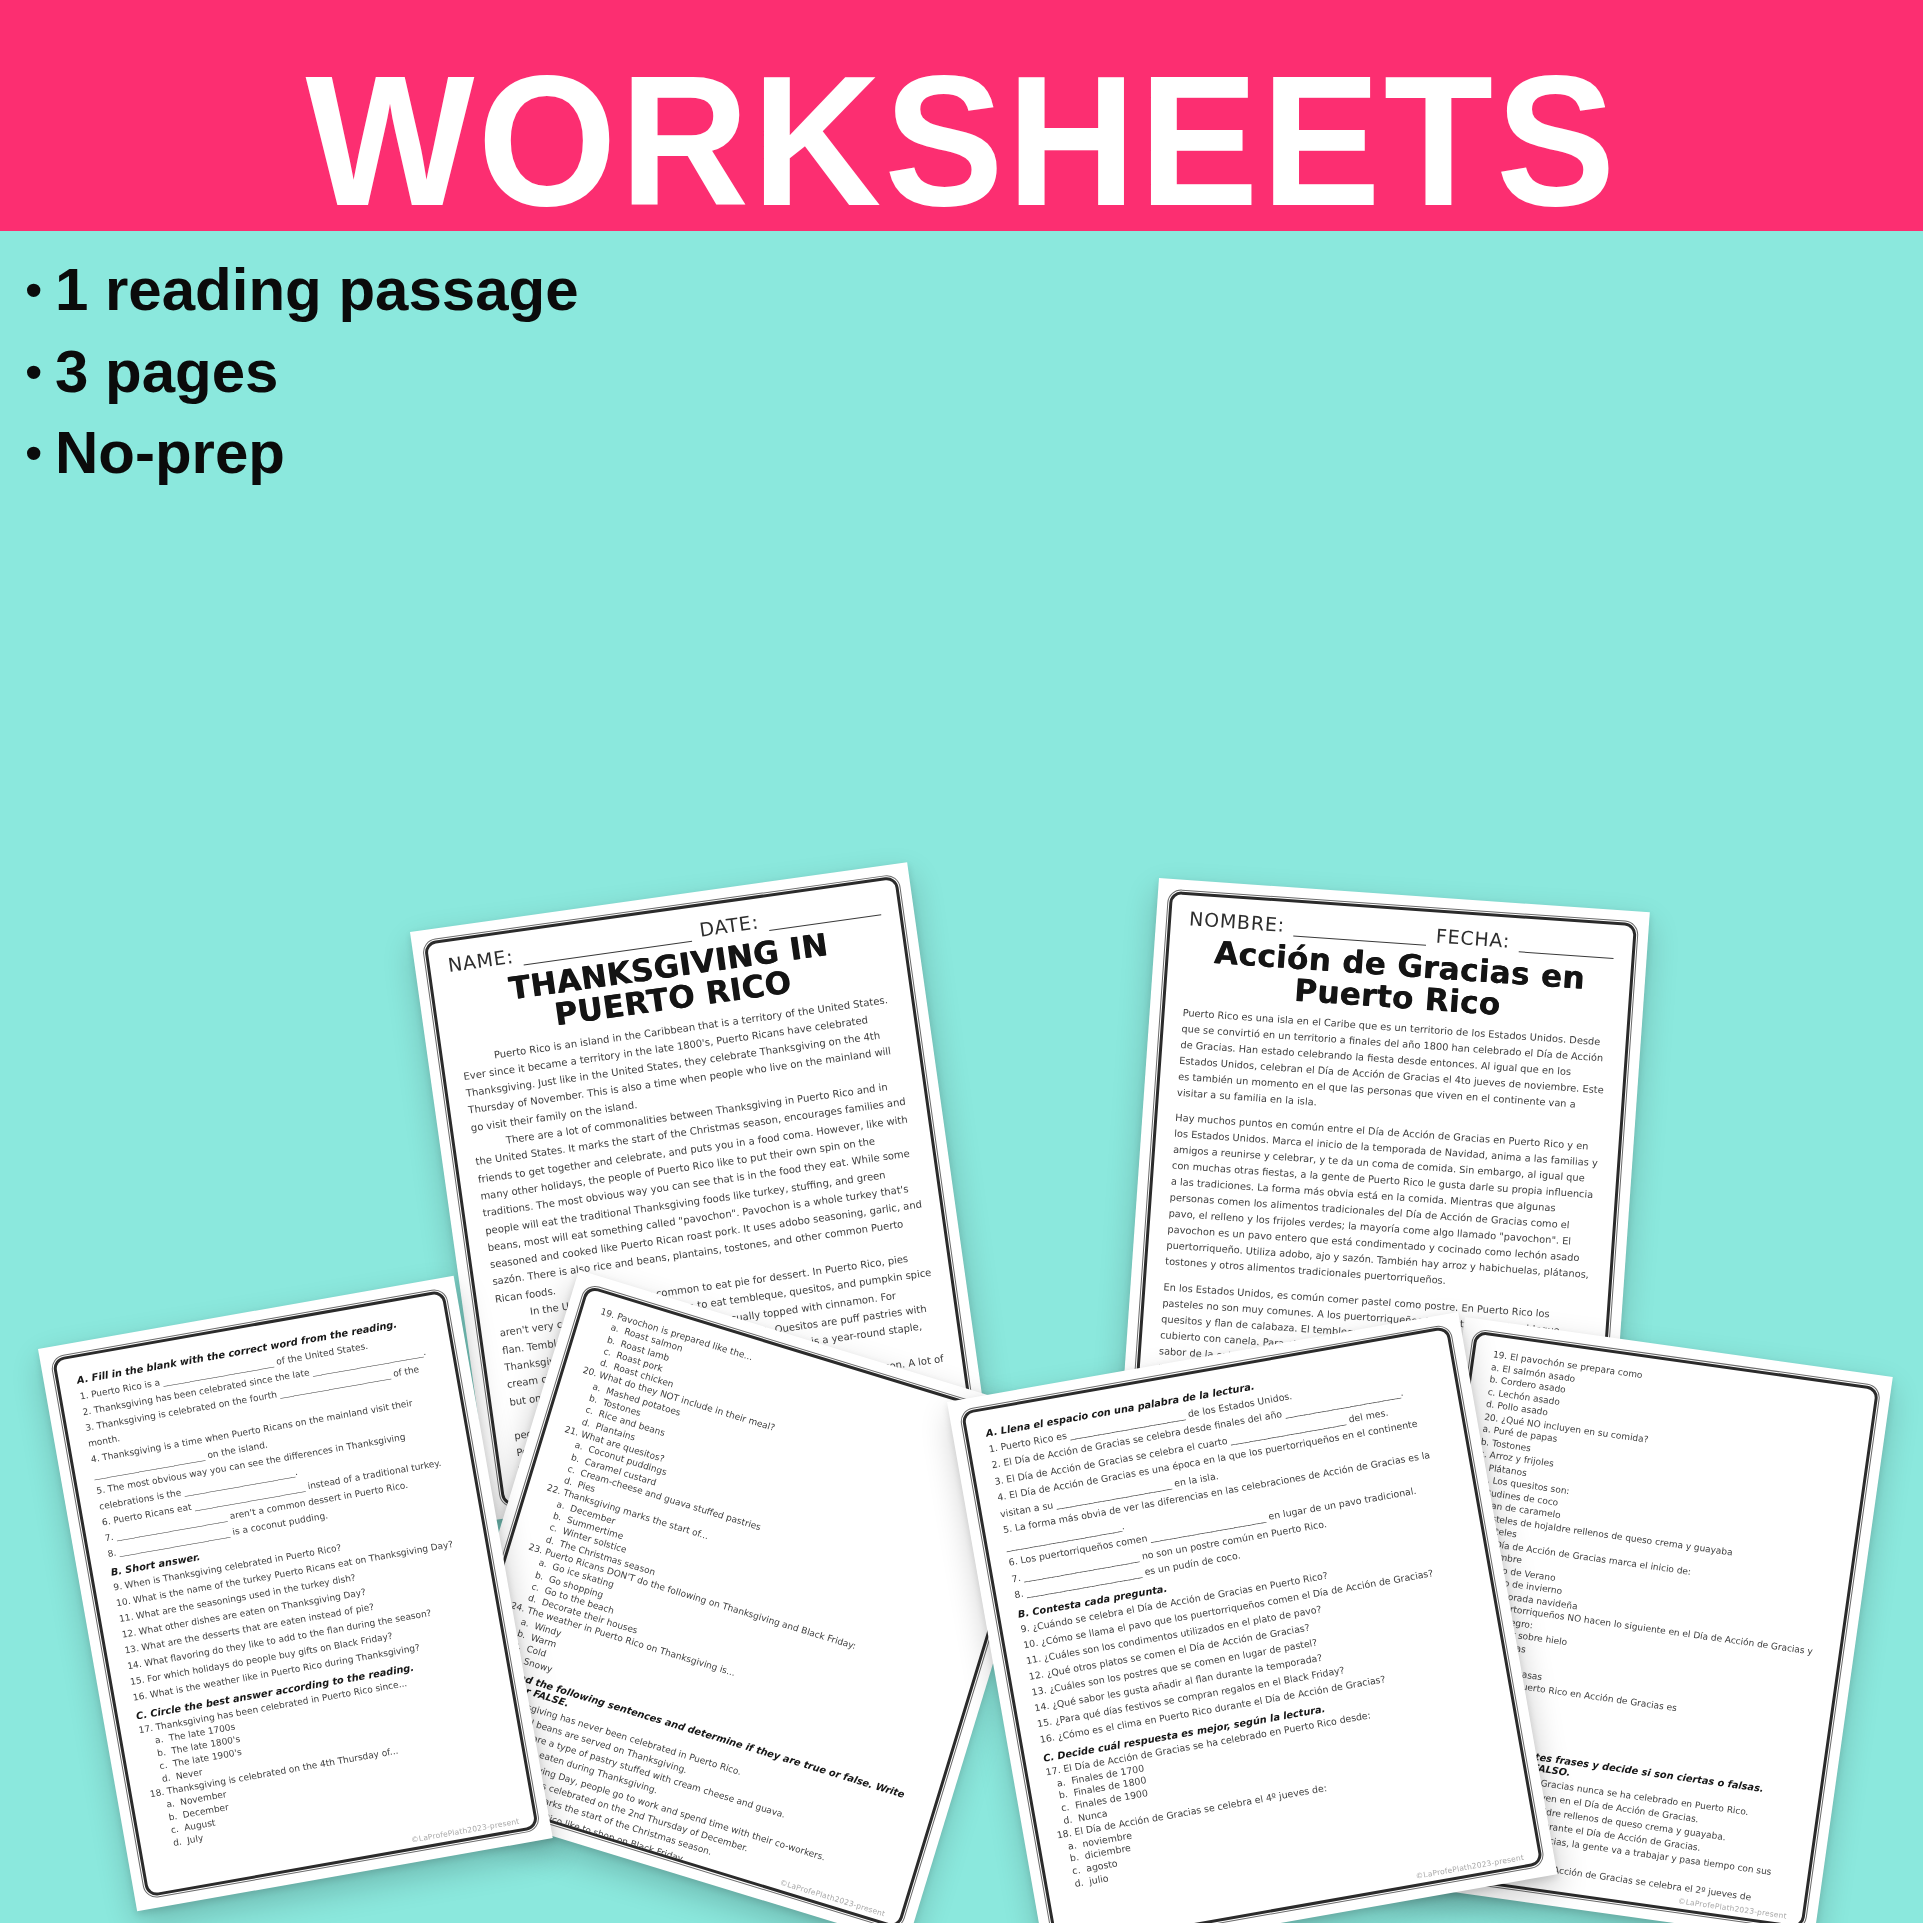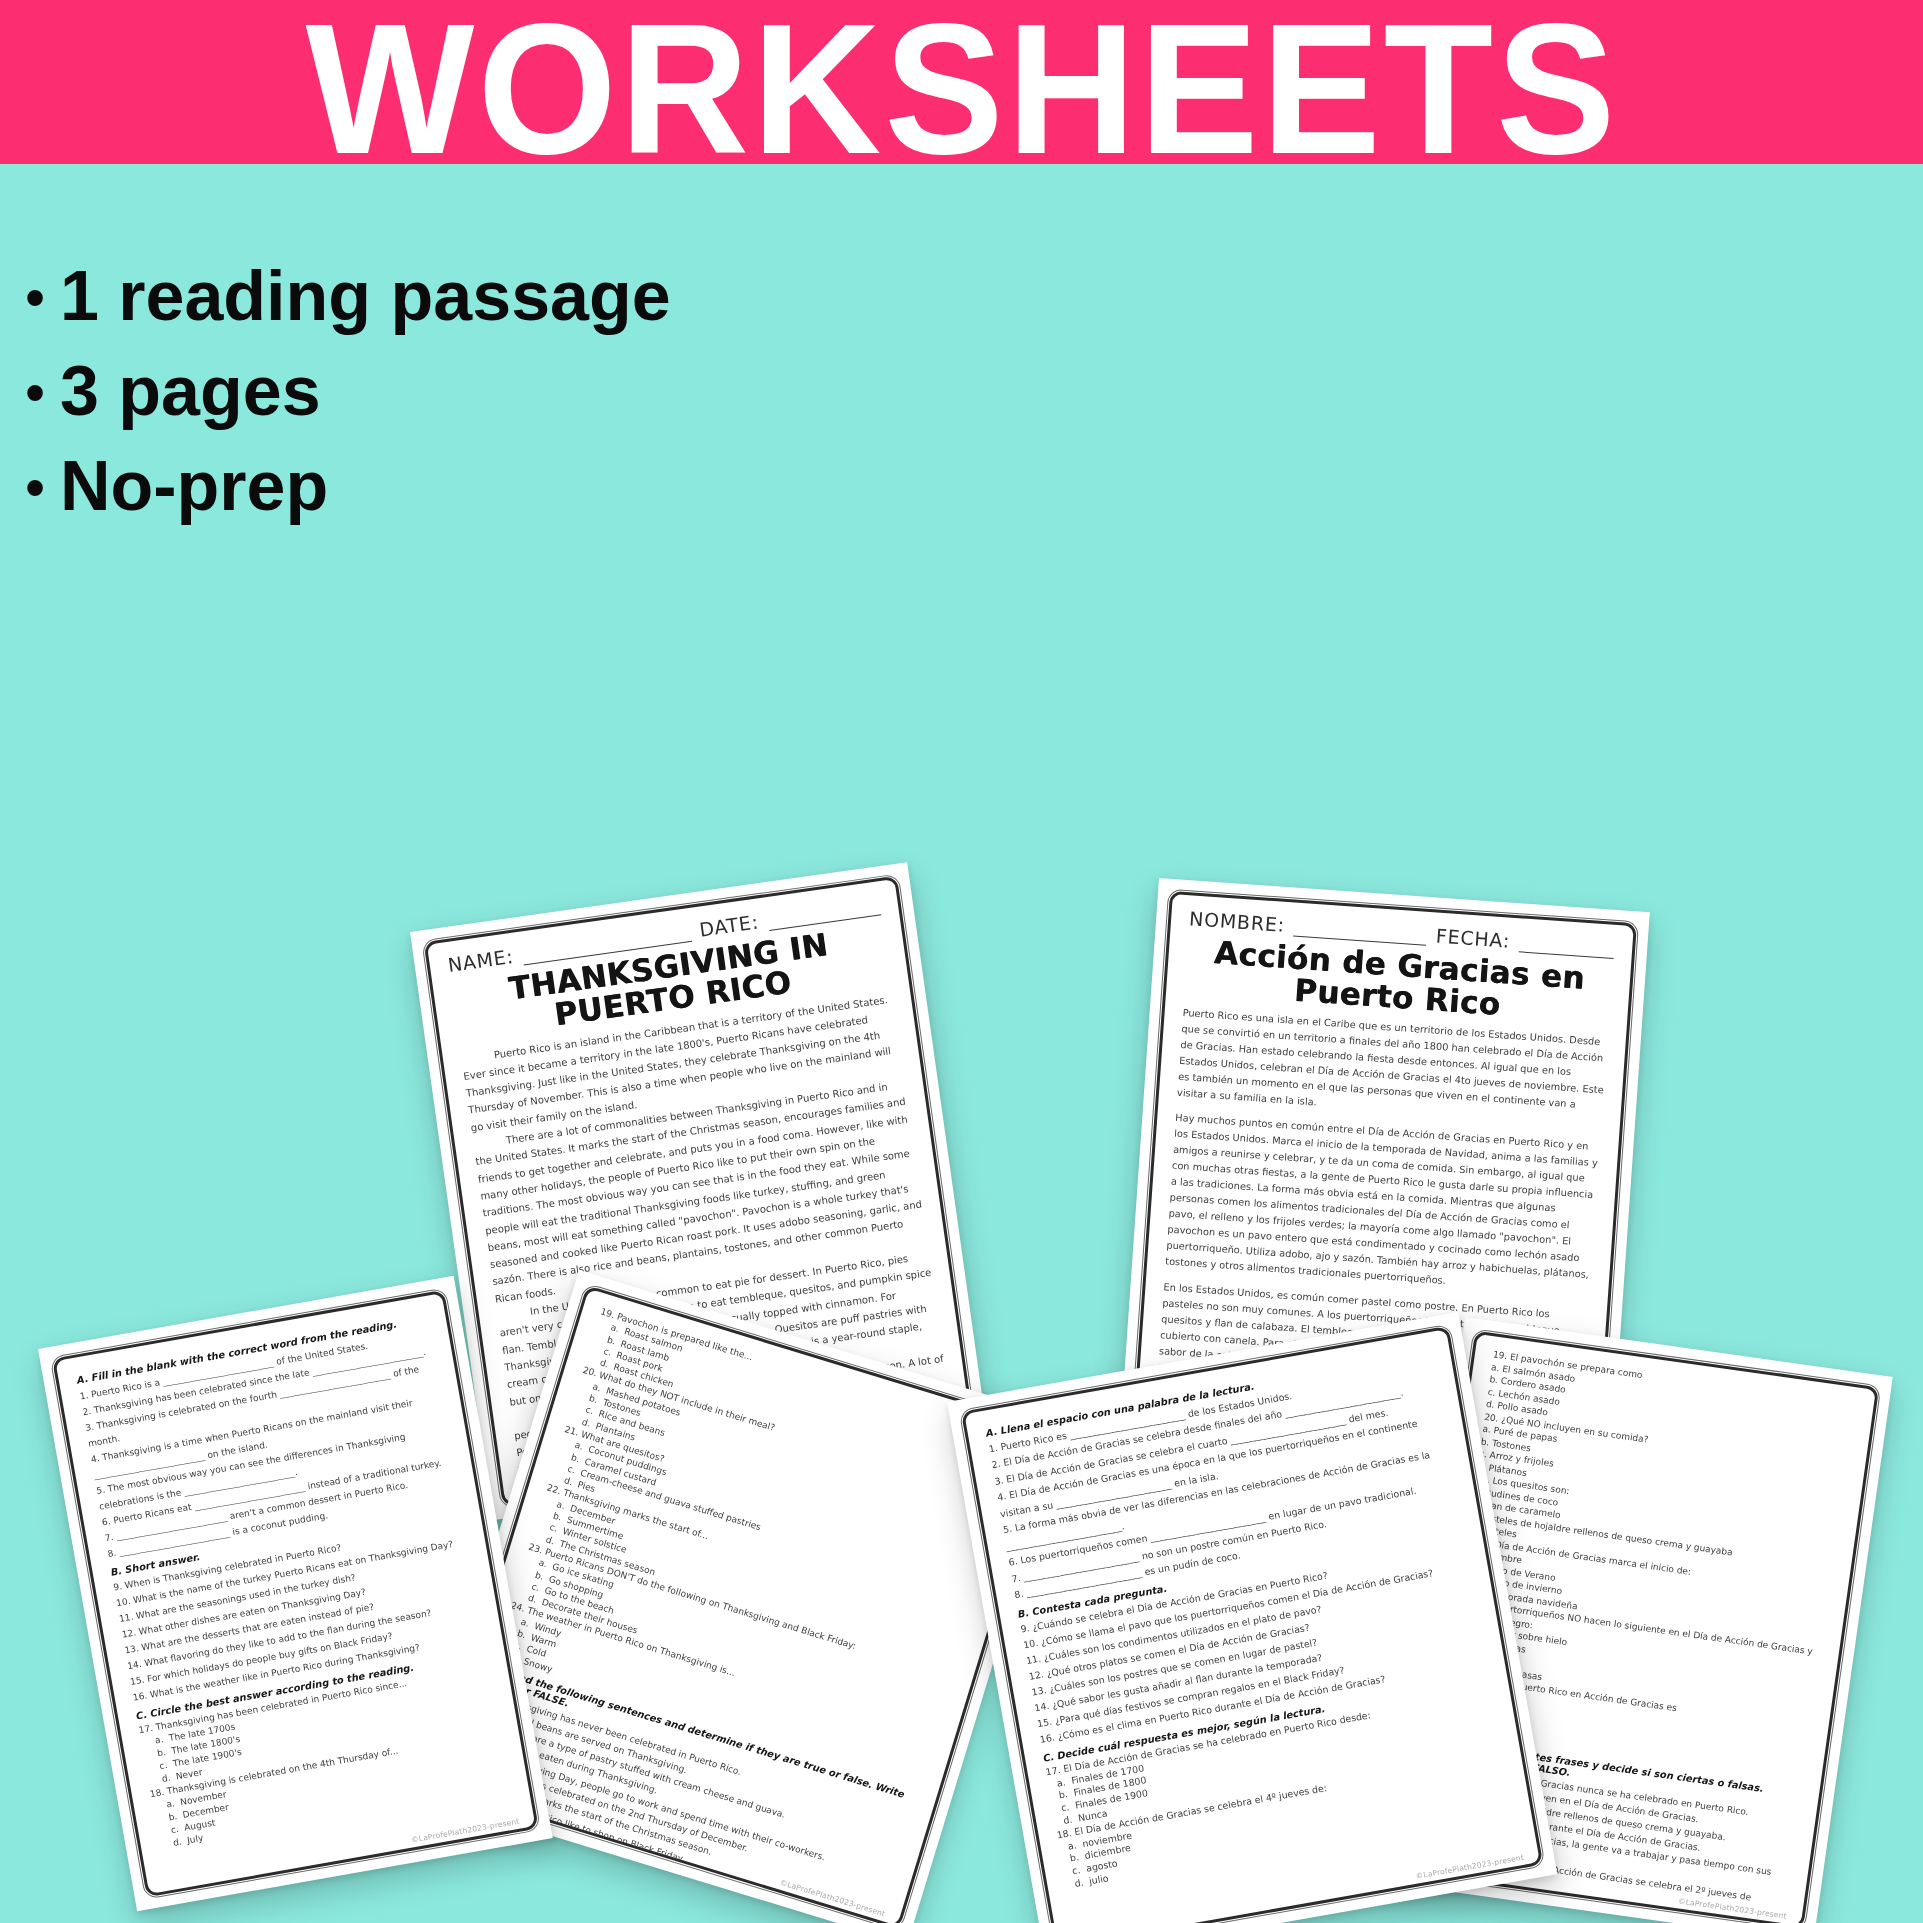--- a/index.html
+++ b/index.html
@@ -3,33 +3,33 @@
 <meta charset="utf-8">
 <style>
   html,body{margin:0;padding:0;}
   body{
     width:1924px;height:1924px;overflow:hidden;position:relative;
     background:#8BE8DD;
     font-family:"DejaVu Sans", sans-serif;
   }
   
   .banner{
-    position:absolute;left:0;top:0;width:1924px;height:164px;
-    background:#FC2E71;display:flex;align-items:flex-start;justify-content:center;
+    position:absolute;left:0;top:0;width:1924px;height:231px;
+    background:#FC2E71;display:flex;align-items:flex-end;justify-content:center;
   }
   .banner-title{
     margin:0;color:#ffffff;font-family:"Liberation Sans", sans-serif;
     font-weight:800;font-size:179px;letter-spacing:3px;line-height:1;
     transform:scaleY(1.04);
   }
   
   .features{position:absolute;left:25.6px;top:249px;width:1653px;}
   .feature{
     font-family:"Liberation Sans", sans-serif;
-    font-size:70px;font-weight:700;color:#0b0b0b;line-height:1.36;
+    font-size:60px;font-weight:700;color:#0b0b0b;line-height:1.36;
     white-space:nowrap;
   }
   .feature::before{content:"\2022\00a0";font-size:0.78em;vertical-align:0.08em;}
   
   .paper{
     position:absolute;background:#ffffff;padding:12px;box-sizing:border-box;
     box-shadow:0 13.5px 32px rgba(0,0,0,0.20), 0 3px 7.5px rgba(0,0,0,0.12);
     transform-origin:0 0;
   }
   .z1{z-index:1}.z2{z-index:2}.z3{z-index:3}

